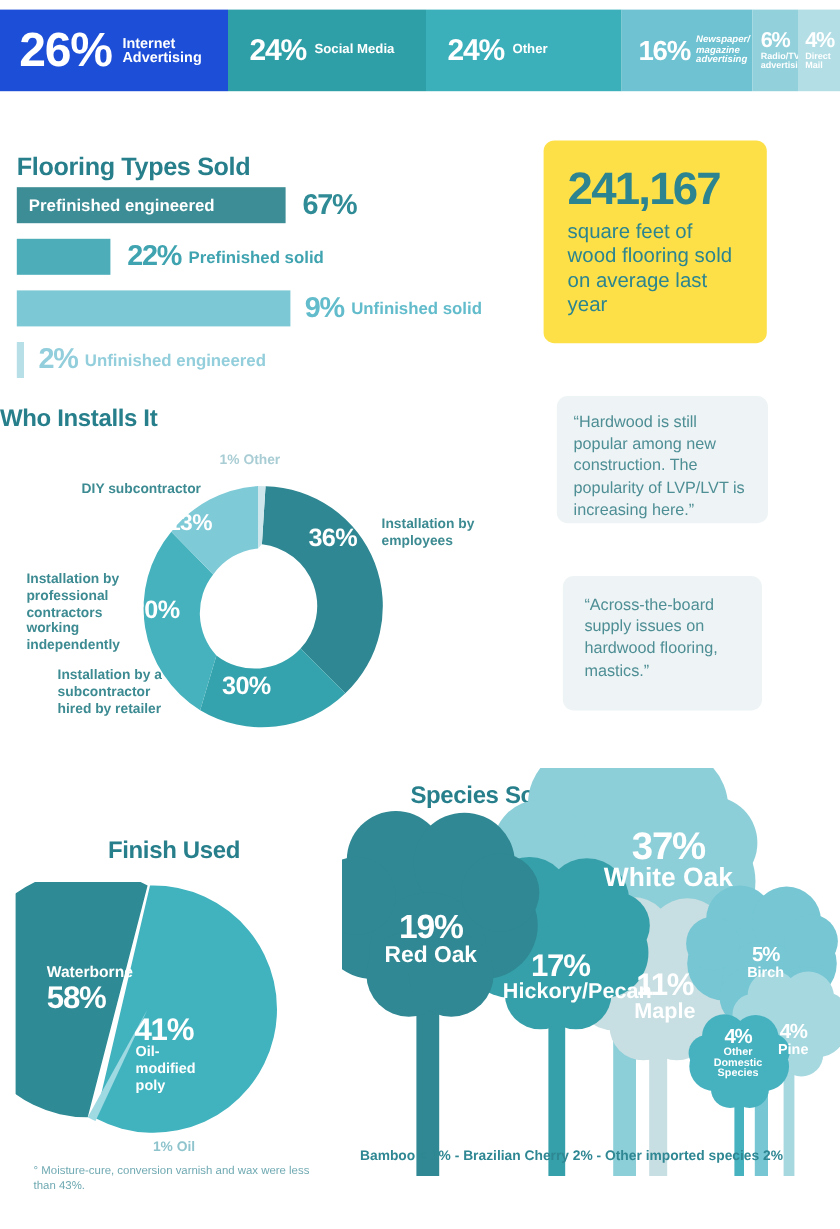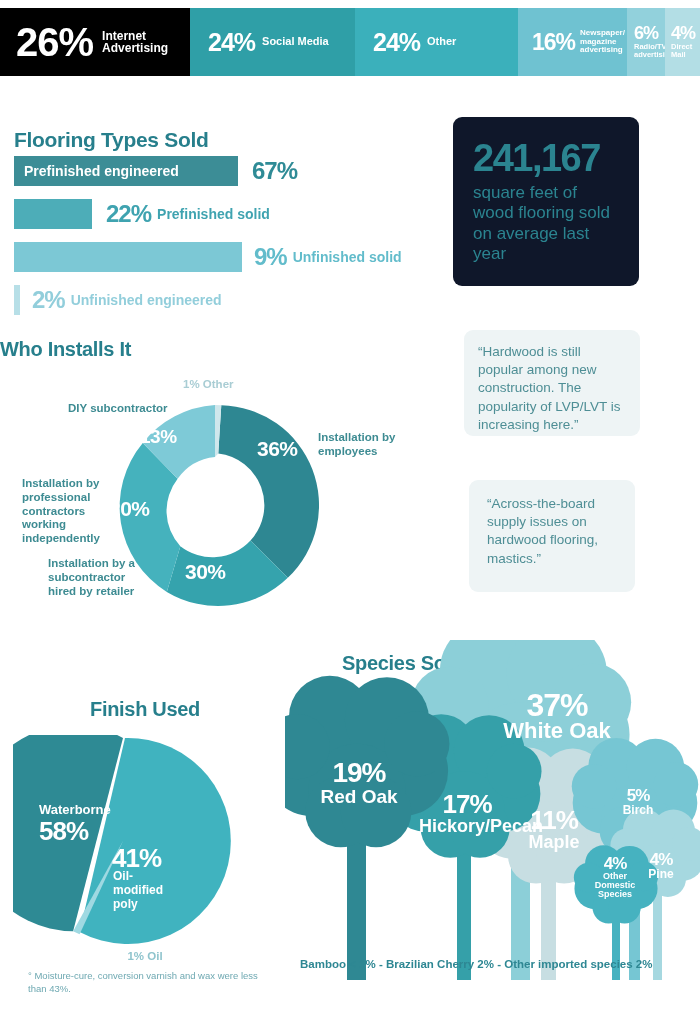--- a/index.html
+++ b/index.html
@@ -24,21 +24,21 @@
   .seg.s0 .pct { font-size: 40px; }
   .seg.s0 .lbl { font-size: 12px; }
   .seg.s1 { padding-left: 18px; gap: 7px; }
   .seg.s1 .pct { font-size: 25px; }
   .seg.s1 .lbl { font-size: 11px; }
   .seg.s2 { padding-left: 18px; gap: 7px; }
   .seg.s2 .pct { font-size: 25px; }
   .seg.s2 .lbl { font-size: 11px; }
   .seg.s3 { padding-left: 14px; gap: 5px; }
   .seg.s3 .pct { font-size: 23px; }
-  .seg.s3 .lbl { font-size: 8px; line-height: 1.12; }
+  .seg.s3 .lbl { font-size: 8px; line-height: 1.12; font-style: italic; }
   .seg.s4 { padding-left: 7px; gap: 2px; flex-direction: column; align-items: flex-start; justify-content: center; }
   .seg.s4 .pct { font-size: 18px; }
   .seg.s4 .lbl { font-size: 7.5px; line-height: 1.12; }
   .seg.s5 { padding-left: 6px; gap: 2px; flex-direction: column; align-items: flex-start; justify-content: center; }
   .seg.s5 .pct { font-size: 18px; }
   .seg.s5 .lbl { font-size: 7.5px; line-height: 1.12; }
 
   
   .head {
     position: absolute; color: #277f8c; font-weight: bold;
@@ -61,21 +61,21 @@
   .frow .side {
     position: absolute; top: 0; height: 30px;
     display: flex; align-items: center; gap: 6px; white-space: nowrap;
   }
   .frow .side .v { font-weight: bold; font-size: 24px; letter-spacing: -1px; }
   .frow .side .t { font-weight: bold; font-size: 14px; }
 
   
   #stat-card {
     position: absolute; left: 453px; top: 117px; width: 186px; height: 169px;
-    background: #0f172a; border-radius: 9px; padding: 22px 18px 0 20px;
+    background: #fde047; border-radius: 9px; padding: 22px 18px 0 20px;
   }
   #stat-card .big {
     color: #2b8490; font-weight: bold; font-size: 38px;
     letter-spacing: -1.5px; line-height: 1; margin-bottom: 6px;
   }
   #stat-card .sub {
     color: #2b8490; font-weight: normal; font-size: 17px; line-height: 1.2;
   }
 
   
@@ -122,21 +122,21 @@
     position: absolute; left: 300px; top: 958px; width: 395px;
     color: #2e8793; font-weight: bold; font-size: 11.5px; white-space: nowrap;
   }
 </style>
 </head>
 <body>
 
 <div id="page">
 
   <div id="top-bar">
-    <div class="seg s0" style="width:190px;background:#000000">
+    <div class="seg s0" style="width:190px;background:#1d4ed8">
       <span class="pct">26%</span>
       <span class="lbl">Internet
 Advertising</span>
     </div>
     <div class="seg s1" style="width:165px;background:#2f9fa7">
       <span class="pct">24%</span>
       <span class="lbl">Social Media</span>
     </div>
     <div class="seg s2" style="width:163px;background:#3bb0bb">
       <span class="pct">24%</span>

